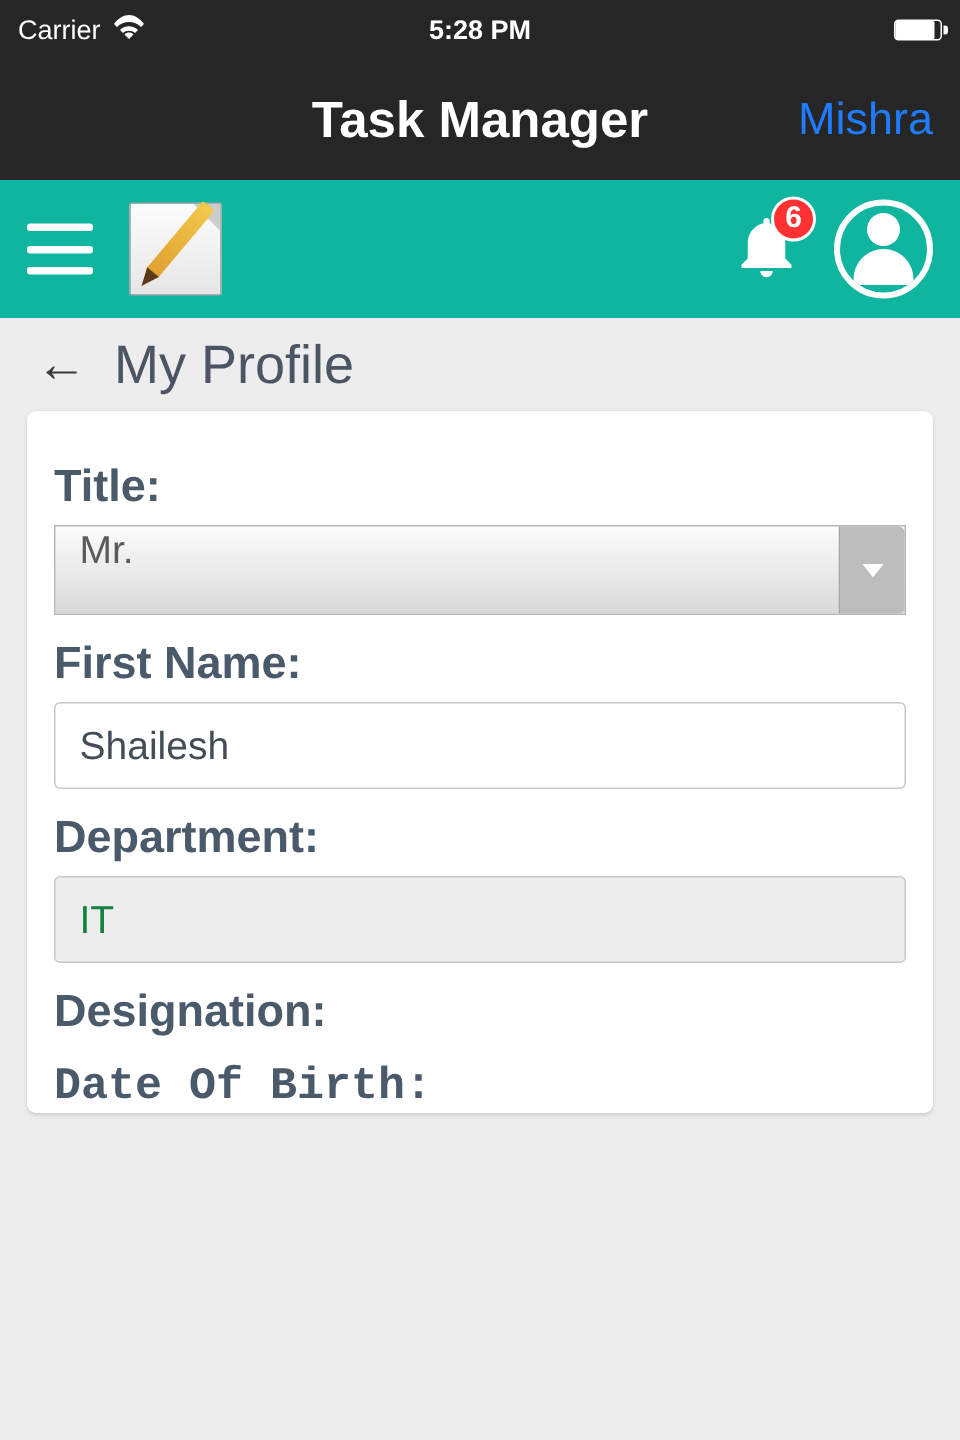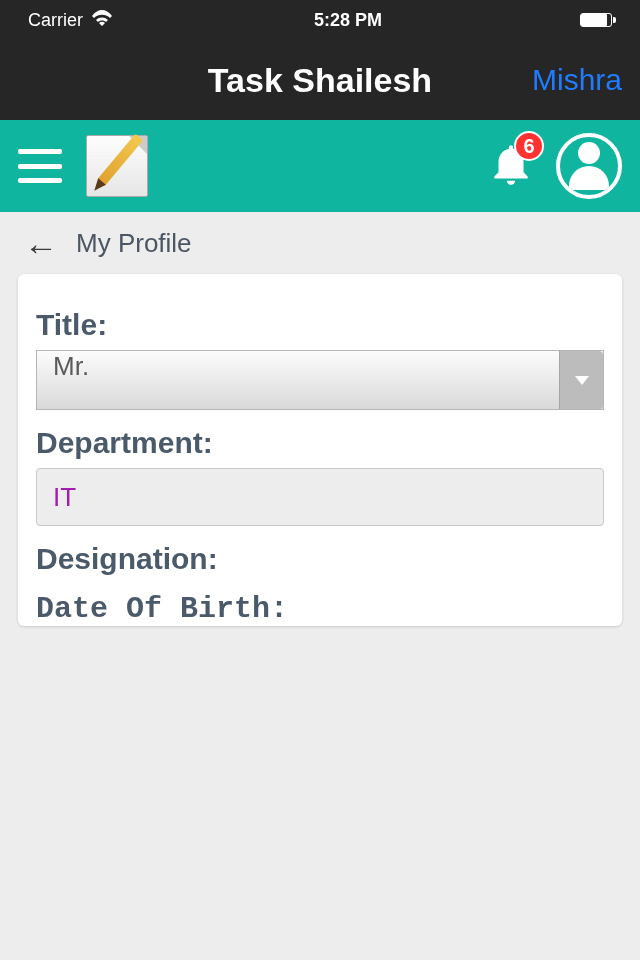--- a/index.html
+++ b/index.html
@@ -6,26 +6,26 @@
   html, body { width: 640px; height: 960px; font-family: -apple-system, Helvetica, Arial, sans-serif; overflow: hidden; background: #ededed; }
   
   
   .status-bar {
     height: 40px;
     background: #262626;
     color: #fff;
     display: flex;
     align-items: center;
     justify-content: space-between;
-    padding: 0 28px;
+    padding: 0 12px;
     font-size: 18px;
     font-weight: 500;
   }
   .status-left { display: flex; align-items: center; gap: 8px; }
-  .status-center { position: absolute; left: 50%; transform: translateX(-50%); font-weight: 600; margin-left: 28px; }
+  .status-center { position: absolute; left: 50%; transform: translateX(-50%); font-weight: 600; }
   .battery {
     width: 32px; height: 14px; border: 1.5px solid #fff; border-radius: 3px;
     position: relative;
   }
   .battery::after {
     content: ""; position: absolute; right: -5px; top: 3px; width: 3px; height: 6px;
     background: #fff; border-radius: 0 2px 2px 0;
   }
   .battery-fill { background: #fff; width: 85%; height: 100%; border-radius: 1px; }
 
@@ -94,21 +94,21 @@
   .avatar-inner .body{ width:40px;height:24px;background:#fff;border-radius:20px 20px 0 0; margin-top:-2px;}
 
   
   .breadcrumb {
     height: 62px;
     display:flex; align-items:center; gap:18px;
     padding: 0 24px;
     background:#ededed;
   }
   .back-arrow { font-size:34px; color:#3a3a3a; cursor:pointer; line-height:1;}
-  .breadcrumb-title { font-size:26px; color:#4b5563; }
+  .breadcrumb-title { font-size:36px; color:#4b5563; }
 
   
   .card {
     margin: 0 18px;
     background:#fff;
     border-radius:6px;
     box-shadow: 0 1px 3px rgba(0,0,0,0.15);
     padding: 18px 18px 0 18px;
   }
   .field { margin-bottom: 16px; }
@@ -126,21 +126,21 @@
     border-left:1px solid #a5a5a5; border-radius:0 4px 4px 0;
     display:flex; align-items:center; justify-content:center;
   }
   .select-box .chevron::after{
     content:""; width:0;height:0;border-left:7px solid transparent;border-right:7px solid transparent;border-top:9px solid #fff;
   }
   .text-input {
     width:100%; height:58px; border:1px solid #c8c8c8; border-radius:4px; background:#fff;
     padding:0 16px; font-size:26px; color:#434d57;
   }
-  .text-input.readonly { background:#ededed; color:#a21caf; }
+  .text-input.readonly { background:#ededed; color:#15803d; }
 
 </style>
 </head>
 <body>
 
 <div class="status-bar">
   <div class="status-left">
     <span>Carrier</span>
     <span>
       <svg width="22" height="16" viewBox="0 0 22 16">
@@ -148,21 +148,21 @@
         </svg>
     </span>
   </div>
   <div class="status-center">5:28 PM</div>
   <div class="battery">
       <div class="battery-fill"></div>
     </div>
 </div>
 
 <div class="title-bar">
-  <div class="app-title">Task Shailesh</div>
+  <div class="app-title">Task Manager</div>
   <div class="logout">Mishra</div>
 </div>
 
 <div class="toolbar">
   <div class="hamburger">
     <span></span>
       <span></span>
       <span></span>
   </div>
   <div class="compose-icon">
@@ -193,20 +193,24 @@
 <div class="card">
 
   <div class="field">
     <label class="field-label">Title:</label>
     <div class="select-box">
       <span>Mr.</span>
       <div class="chevron"></div>
     </div>
   </div>
 
+  <div class="field">
+    <label class="field-label">First Name:</label>
+    <input class="text-input" value="Shailesh" style="">
+  </div>
 
 
   <div class="field">
     <label class="field-label">Department:</label>
     <input class="text-input readonly" readonly="" value="IT" style="">
   </div>
 
   <div class="field">
     <label class="field-label">Designation:</label>
   </div>

